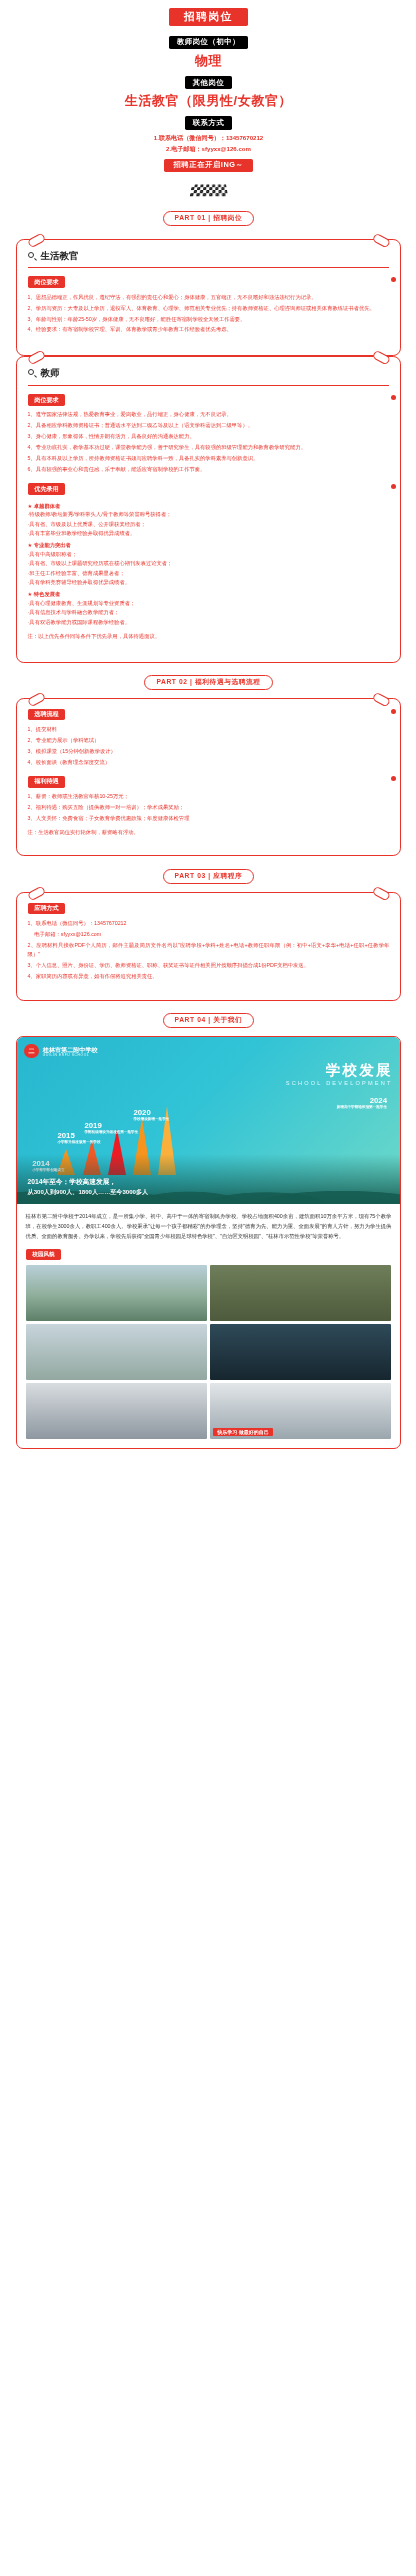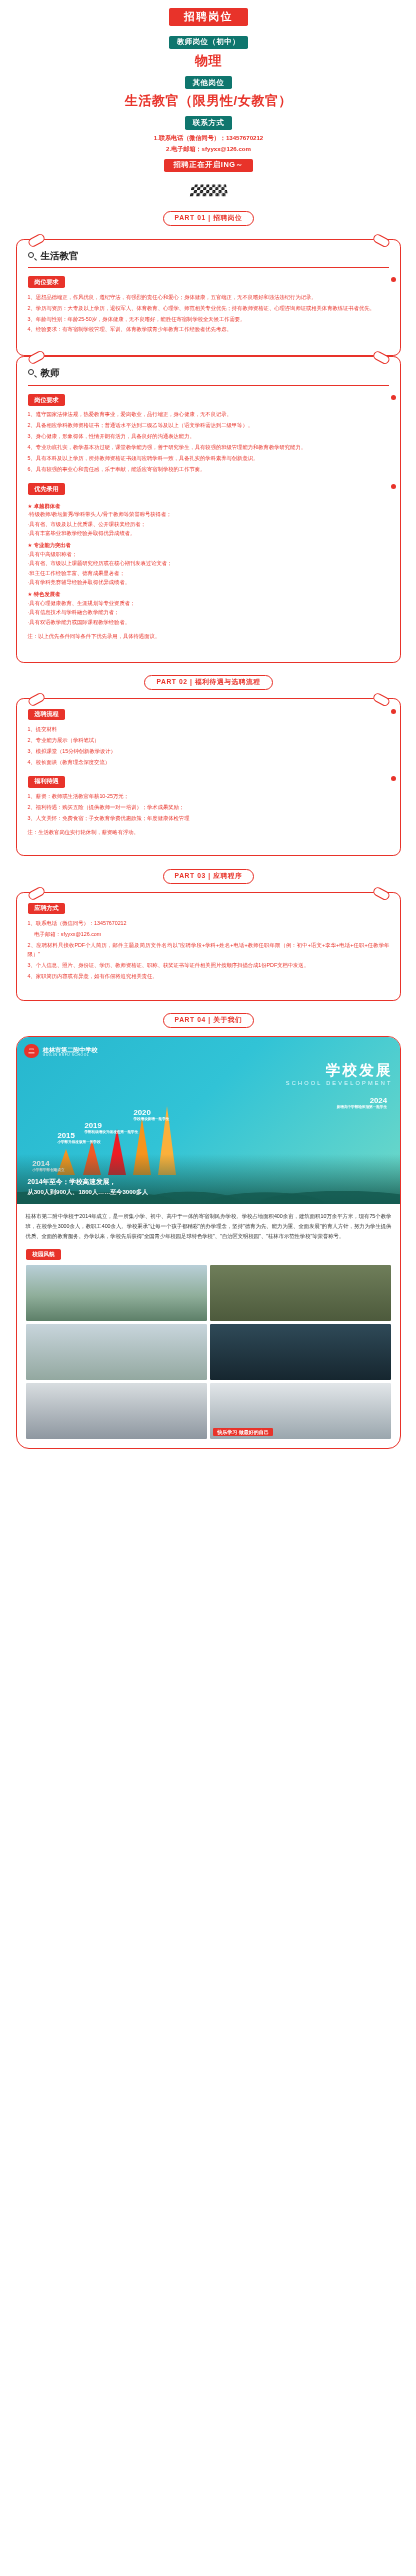--- a/index.html
+++ b/index.html
@@ -20,21 +20,21 @@
     color:#fff;
     font-size:10.6px;
     font-weight:bold;
     letter-spacing:1.7px;
     padding:2.2px 14.5px;
     border-radius:1.7px;
   }
   .hdr-list { margin:5.6px 0 0; padding:0 22px; text-align:center; }
   .hdr-sec-title {
     display:inline-block;
-    background:#0f766e;
+    background:#000000;
     color:#fff;
     font-size:7.3px;
     font-weight:bold;
     padding:1.7px 7.8px;
     border-radius:1.7px;
     margin:3.9px 0 1.7px;
     letter-spacing:0.6px;
   }
   .hdr-item {
     color:#e8332a;
@@ -161,21 +161,21 @@
   .note { font-size:5.3px; color:#e8332a; line-height:1.8; margin-top:4.5px; }
 
   
   .card.small { padding:9px 11px 10px; }
 
   
   .poster-wrap { padding:0 15.6px; margin-top:3.3px; }
   .poster {
     position:relative;
     border:0.8px solid #e8332a;
-    border-radius:13px;
+    border-radius:7px;
     overflow:hidden;
     background:#fff;
   }
   .poster-top {
     background:linear-gradient(135deg,#27b7cf 0%,#31c3d6 45%,#6fd9c8 100%);
     padding:6.7px 7.8px 0;
     position:relative;
     min-height:167px;
   }
   .school-row { display:flex; align-items:center; gap:3.9px; }

